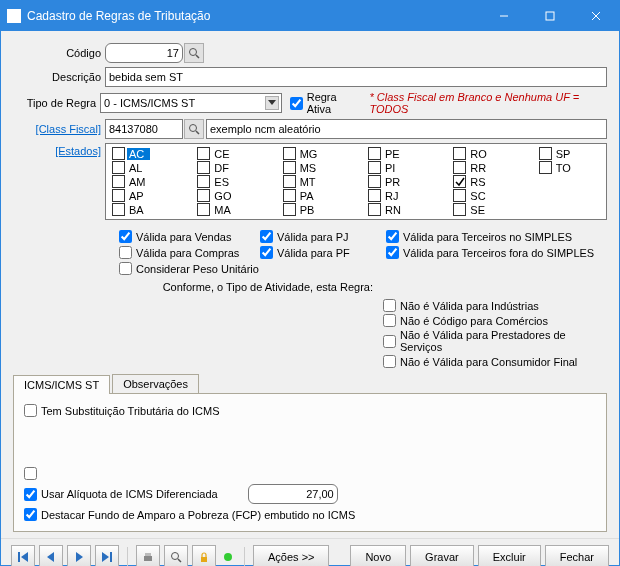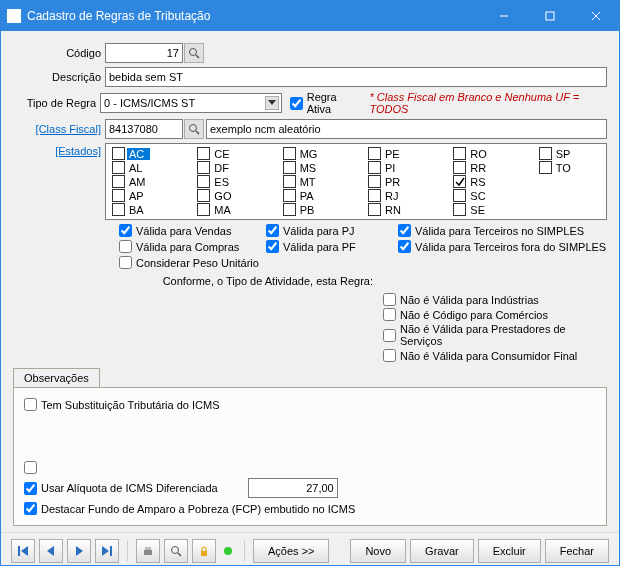--- a/index.html
+++ b/index.html
@@ -8,34 +8,34 @@
   .titlebar { height: 30px; background: #2e86de; color: #fff; display: flex; align-items: center; padding: 0 0 0 6px; }
   .titlebar .icon { width: 14px; height: 14px; background: #fff; margin-right: 6px; }
   .titlebar .title { flex: 1; font-size: 12px; }
   .titlebar .btn { width: 46px; height: 30px; display: flex; align-items: center; justify-content: center; color: #fff; }
   .content { flex: 1; padding: 12px 12px 6px 12px; display: flex; flex-direction: column; justify-content: flex-end; }
   .row { display: flex; align-items: center; margin-bottom: 4px; }
   .lbl { text-align: right; padding-right: 4px; color: #000; }
   .lbl.w1 { width: 92px; }
   .link { color: #0066cc; text-decoration: underline; cursor: pointer; }
   input[type=text] { border: 1px solid #7a7a7a; padding: 1px 3px; height: 20px; background: #fff; }
-  input[type=text].ra { text-align: right; }
+  input[type=text].ra { text-align: right; border-radius: 6px; }
   .searchbtn { width: 20px; height: 20px; border: 1px solid #adadad; background: #e1e1e1; display: flex; align-items: center; justify-content: center; margin-left: 1px; cursor: pointer; }
   .combo { position: relative; width: 192px; height: 20px; border: 1px solid #7a7a7a; background: #fff; display: flex; align-items: center; padding: 0 3px; }
   .combo .arrow { position: absolute; right: 2px; top: 2px; width: 14px; height: 14px; background: #e1e1e1; border: 1px solid #adadad; display: flex; align-items: center; justify-content: center; }
   .chk { display: flex; align-items: center; gap: 4px; }
   .chk input { width: 13px; height: 13px; margin: 0; }
   .red { color: #c00000; font-style: italic; }
   .states-box { border: 1px solid #7a7a7a; background: #fff; padding: 3px 6px; flex: 1; }
   .states-grid { display: grid; grid-template-columns: repeat(6, 1fr); gap: 1px 24px; }
   .state .chk-box { width: 13px; height: 13px; border: 1px solid #333; display: inline-block; vertical-align: middle; background: #fff; }
   .state.sel .txt { background: #0078d7; color: #fff; padding: 0 6px 0 2px; }
   .state .txt { padding: 0 2px; }
   .state { display: flex; align-items: center; gap: 2px; font-size: 11px; }
-  .opts { margin-left: 106px; display: grid; grid-template-columns: 135px 120px 230px; gap: 3px 12px; }
+  .opts { margin-left: 106px; display: grid; grid-template-columns: 135px 120px 230px; gap: 3px 6px; margin-top: 6px; }
   .right-opts { margin-left: 370px; margin-top: 18px; display: flex; flex-direction: column; gap: 2px; }
   .activity-lbl { position: absolute; text-align: right; width: 360px; }
   .tabs { display: flex; border-bottom: 1px solid #aca899; margin-top: 6px; }
   .tab { padding: 3px 10px; border: 1px solid #aca899; border-bottom: none; background: #f0f0f0; margin-right: 2px; cursor: pointer; }
   .tab.active { background: #fcfcfc; position: relative; top: 1px; }
   .tabpanel { border: 1px solid #aca899; border-top: none; padding: 10px; background: #fcfcfc; flex: 1; }
   .bottombar { display: flex; align-items: center; padding: 6px 10px; gap: 4px; border-top: 1px solid #ddd; }
   .navbtn { width: 24px; height: 24px; border: 1px solid #adadad; background: linear-gradient(#fff,#e1e1e1); display: flex; align-items: center; justify-content: center; cursor: pointer; }
   .navbtn svg { pointer-events: none; }
   .mainbtn { height: 24px; padding: 0 14px; border: 1px solid #adadad; background: linear-gradient(#fff,#e1e1e1); cursor: pointer; }
@@ -286,20 +286,21 @@
             <span>Não é Válida para Prestadores de Serviços</span>
           </label>
         <label class="chk">
             <input type="checkbox" style="">
             <span>Não é Válida para Consumidor Final</span>
           </label>
       </div>
     </div>
 
     <div class="tabs">
+      <div class="tab active">ICMS/ICMS ST</div>
       <div class="tab">Observações</div>
     </div>
     <div class="tabpanel">
       <label class="chk" style="display:flex;margin-bottom:50px">
           <input type="checkbox" style="">
           <span>Tem Substituição Tributária do ICMS</span>
         </label>
       <label class="chk" style="display:flex;margin-bottom:4px">
           <input type="checkbox" style="">
         </label>

